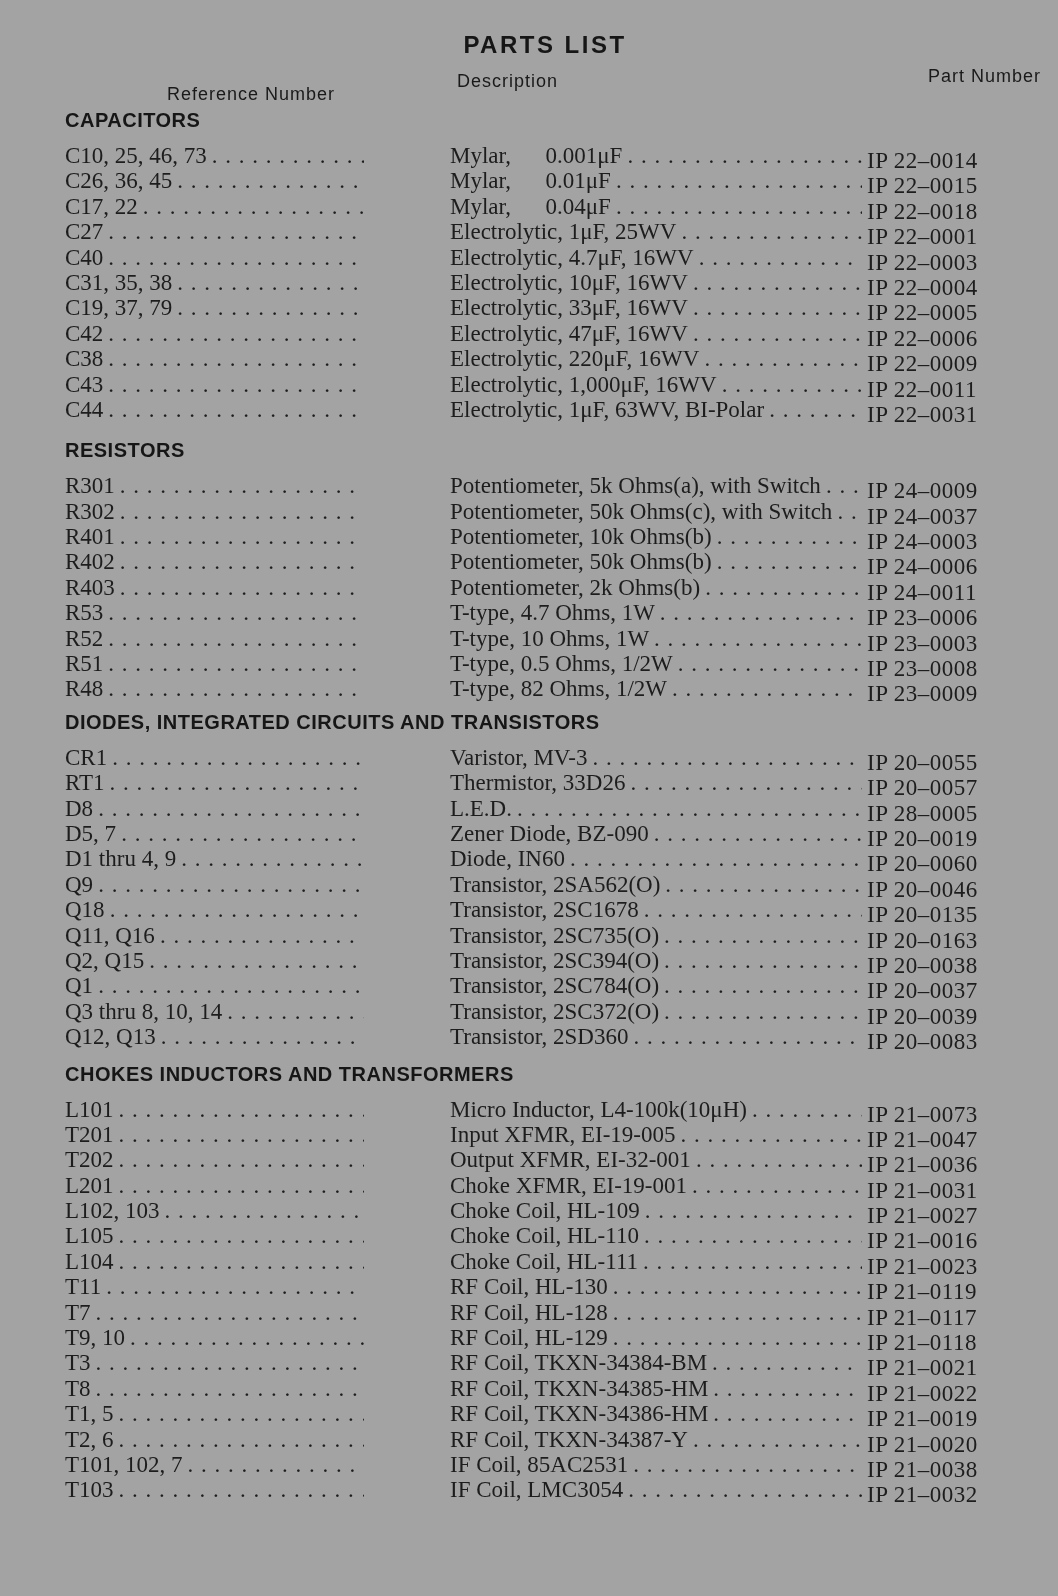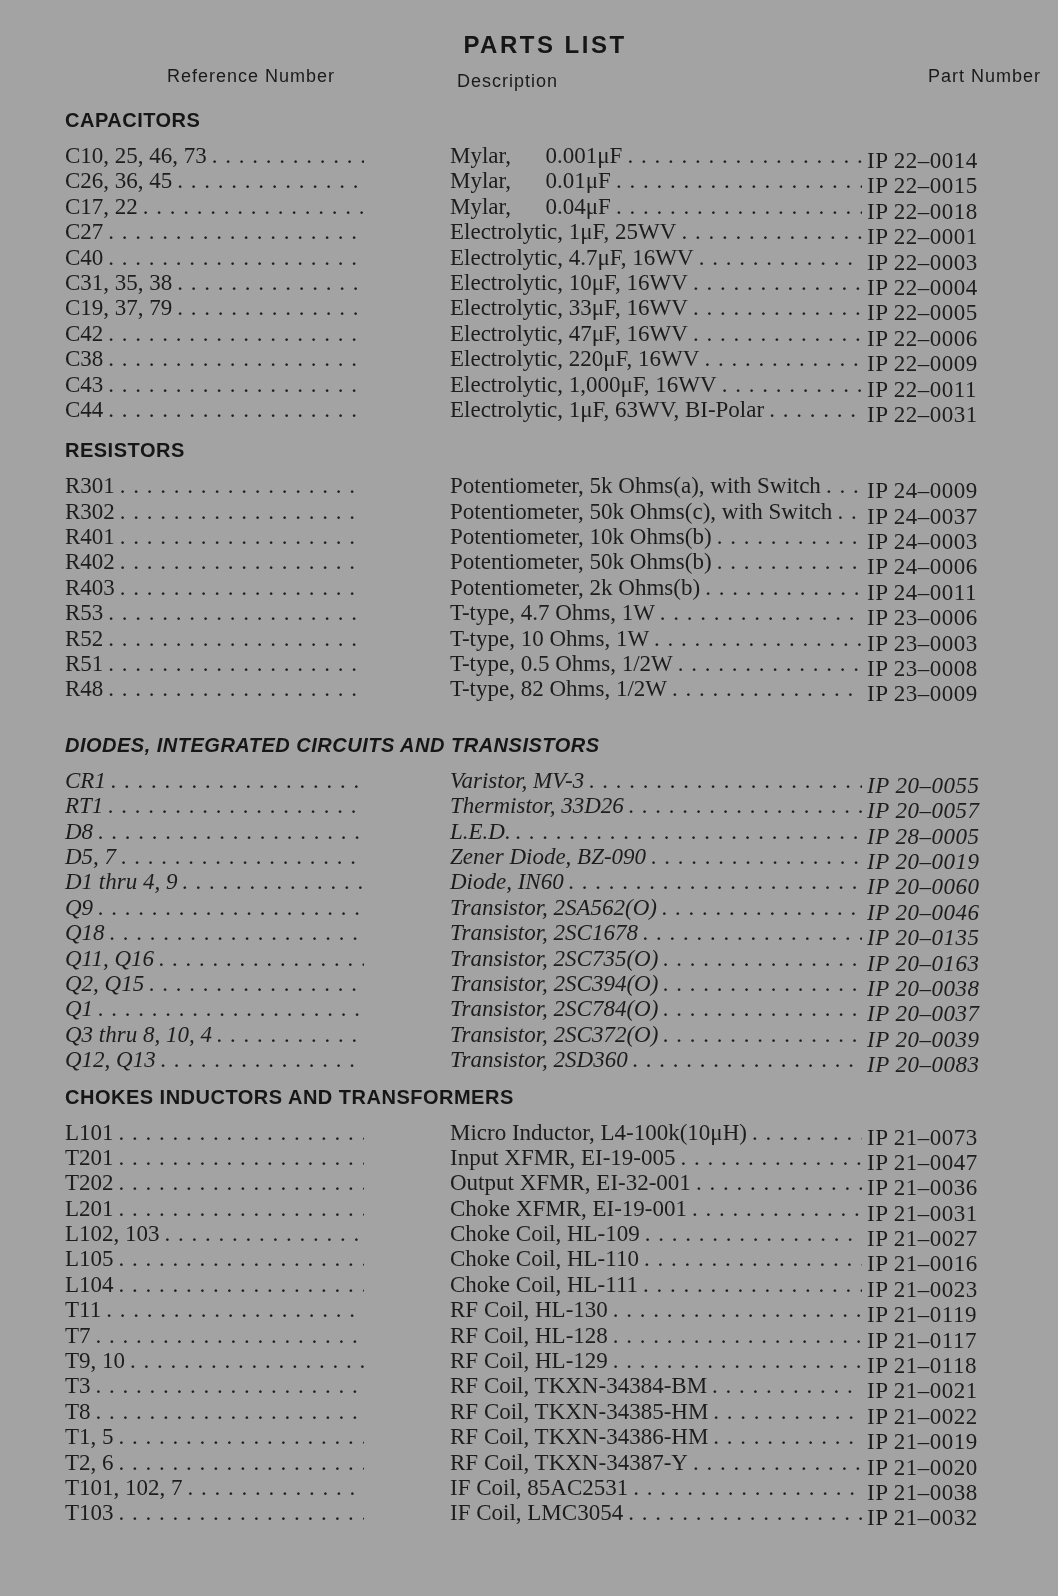--- a/index.html
+++ b/index.html
@@ -30,35 +30,35 @@
     transform: translateX(16px);
   }
 
   .ch {
     position: absolute;
     font-family: "Liberation Sans", sans-serif;
     font-size: 18px;
     letter-spacing: 1px;
     color: #1a1a1a;
   }
-  .ch-ref  { left: 167px; top: 66px; }
+  .ch-ref  { left: 167px; top: 84px; }
   .ch-desc { left: 457px; top: 71px; }
   .ch-part { left: 884px; top: 66px; margin-left: 44px; }
 
   #sections {
     position: absolute;
     top: 104px;
     left: 65px;
     right: 81px;
   }
 
   .section { margin-top: 16px; }
   .section:nth-child(1) { margin-top: 4px; }
   .section:nth-child(2) { margin-top: 16px; }
-  .section:nth-child(3) { margin-top: 31px; font-style: italic; }
+  .section:nth-child(3) { margin-top: 8px; }
   .section:nth-child(4) { margin-top: 12px; }
 
   .section-heading {
     font-family: "Liberation Sans", sans-serif;
     font-weight: bold;
     font-size: 20px;
     letter-spacing: 0.5px;
     line-height: 24px;
     color: #161616;
   }
@@ -481,21 +481,21 @@
     </span>
     <span class="cell cell-desc">
       <span class="txt">Transistor, 2SC784(O)</span>
       <span class="dots"></span>
     </span>
     <span class="cell-part">IP 20–0037</span>
   </div>
 
   <div class="row">
     <span class="cell cell-ref">
-      <span class="txt">Q3 thru 8, 10, 4</span>
+      <span class="txt">Q3 thru 8, 10, 14</span>
       <span class="dots"></span>
     </span>
     <span class="cell cell-desc">
       <span class="txt">Transistor, 2SC372(O)</span>
       <span class="dots"></span>
     </span>
     <span class="cell-part">IP 20–0039</span>
   </div>
 
   <div class="row">

